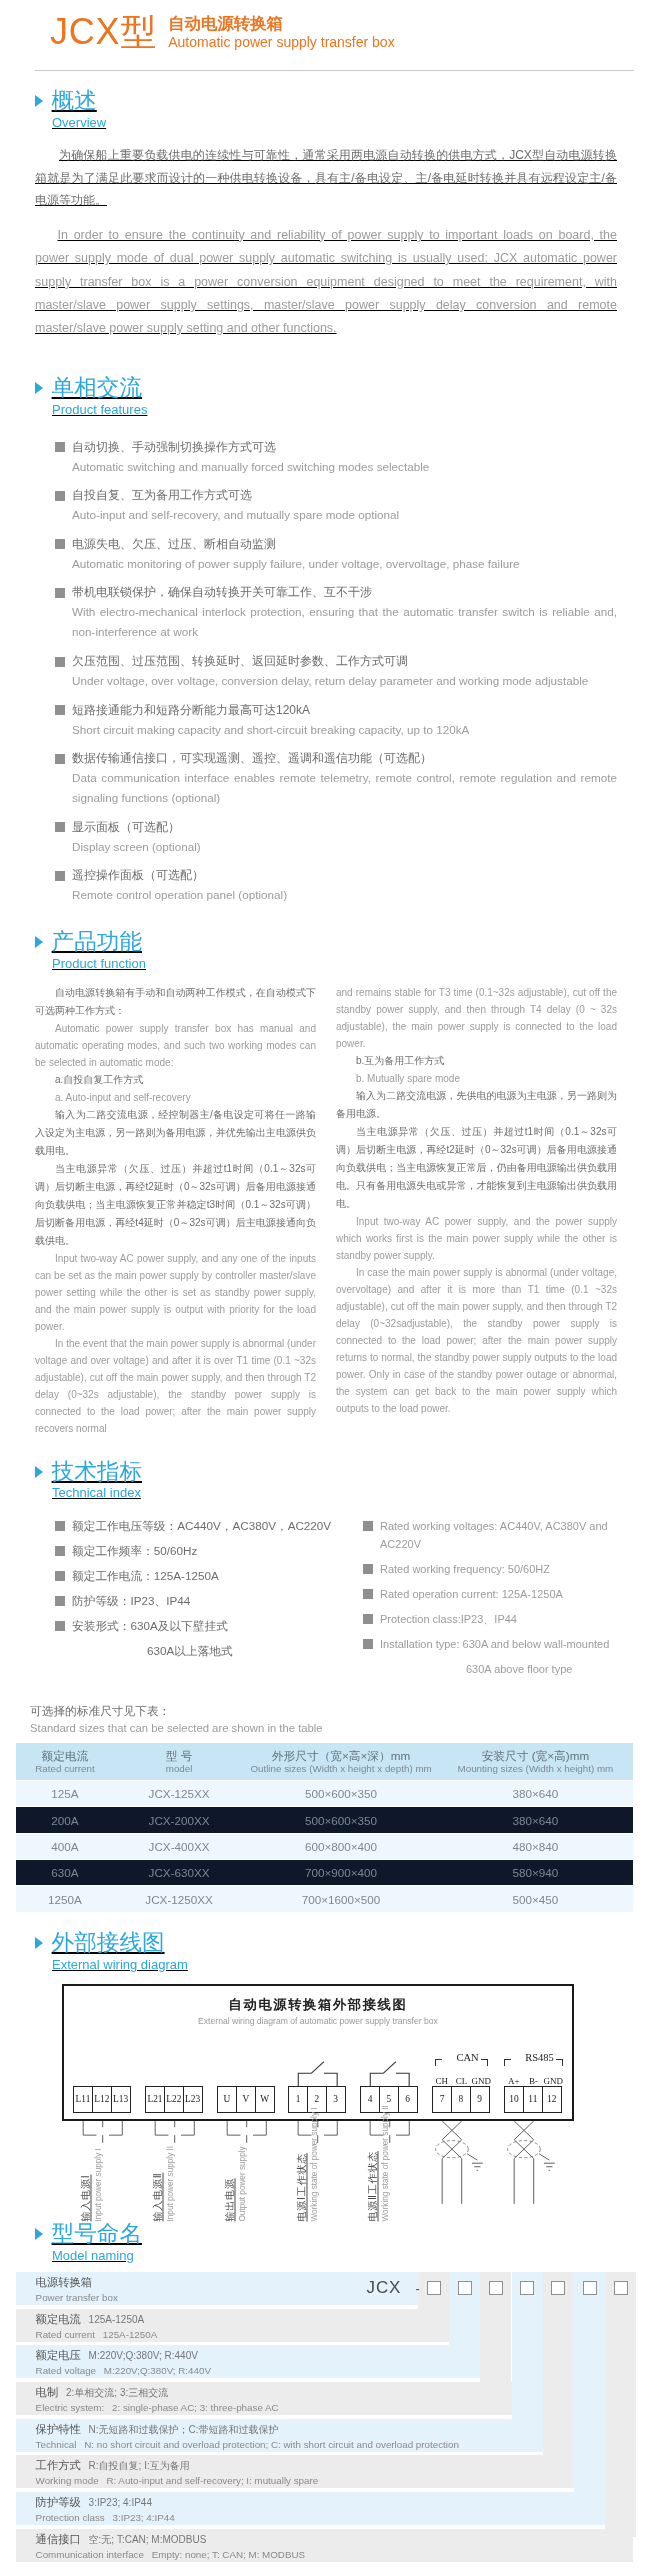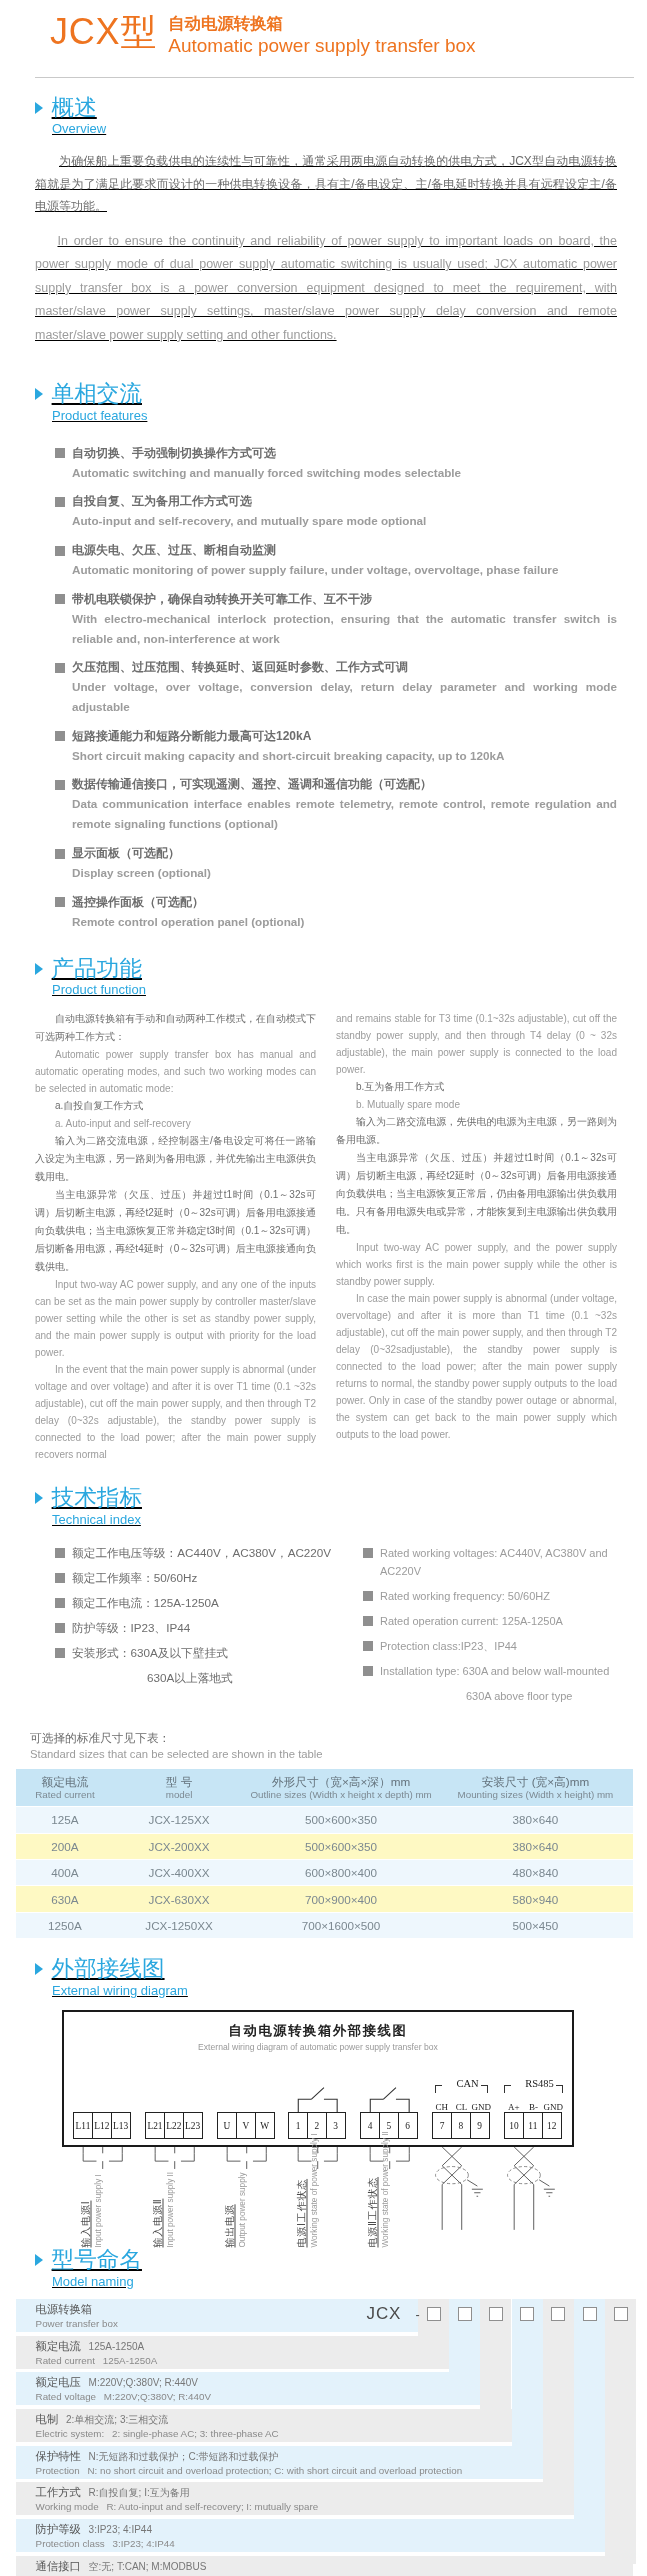--- a/index.html
+++ b/index.html
@@ -4,36 +4,36 @@
 <style>
   html,body { margin:0; padding:0; background:#fff; }
   body { font-family:"Liberation Sans","DejaVu Sans",sans-serif; }
   .page { position:relative; width:648px; height:2576px; background:#fff; overflow:hidden; }
 
   
   .hdr { display:flex; align-items:flex-start; padding:12.5px 0 0 50px; }
   .hdr-model { color:#ee7420; font-size:36px; line-height:1.05; letter-spacing:0.8px; }
   .hdr-sub { margin-left:11px; padding-top:1.6px; }
   .hdr-sub-cn { color:#ee7420; font-size:16.4px; font-weight:bold; line-height:1.2; }
-  .hdr-sub-en { color:#ee7420; font-size:19px; line-height:1.25; }
+  .hdr-sub-en { color:#ee7420; font-size:14px; line-height:1.25; }
   .rule { border:none; border-top:0.8px solid #c9c9c9; margin:19px 14px 0 35px; }
 
   
   .section { margin-left:35px; margin-right:31px;text-decoration:underline; }
   .sec-head { display:flex; align-items:flex-start; }
   .arrow { width:0; height:0; border-left:8.6px solid #2aa7df; border-top:6.2px solid transparent; border-bottom:6.2px solid transparent; margin:7px 8.6px 0 0; }
   .sec-cn { color:#2aa7df; font-size:22.6px; line-height:1.15; }
   .sec-en { color:#2aa7df; font-size:13px; margin:0.8px 0 0 17px; }
 
   
   .para-cn { margin-top:14px; font-size:12px; line-height:22.6px; color:#6d6d6d; text-indent:2em; text-align:justify; }
   .para-en { margin-top:9.4px; font-size:12.5px; line-height:23.4px; color:#9c9c9c; text-indent:1.8em; text-align:justify; }
 
   
-  .feat { margin:20px 31px 0 55px;font-weight:bold; }
+  .feat { margin:20px 31px 0 55px; }
   .feat-item { margin-bottom:8.6px; }
   .feat-cn { display:flex; color:#6d6d6d; font-size:12px; line-height:20px; }
   .bullet { flex:0 0 10px; width:10px; height:10px; background:#8f8f8f; margin:5.5px 7px 0 0; }
   .feat-en { color:#9c9c9c; font-size:11.7px; line-height:20px; margin-left:17px; text-align:justify; }
 
   
   .cols { display:flex; gap:20px; margin:12.5px 31px 0 35px; }
   .col { flex:1; min-width:0; }
   .fp { font-size:10px; margin:0; }
   .fp-cn { color:#6d6d6d; line-height:18px; text-indent:2em; text-align:justify; }
@@ -55,21 +55,21 @@
   .note-cn { margin:19px 0 0 30px; color:#6d6d6d; font-size:11.7px; }
   .note-en { margin:2.3px 0 0 30px; color:#9c9c9c; font-size:11.3px; }
   table.sizes { border-collapse:collapse; table-layout:fixed; width:617px; margin:9.4px 15.6px 0 15.6px; }
   table.sizes th { background:#c7e5f5; font-weight:normal; padding:4.7px 1.6px; border-bottom:1.6px solid #fff; }
   table.sizes col.c1 { width:16%; } table.sizes col.c2 { width:21%; }
   table.sizes col.c3 { width:31.5%; } table.sizes col.c4 { width:31.5%; }
   .th-cn { color:#64727c; font-size:11.7px; line-height:15px; }
   .th-en { color:#7d8a93; font-size:9.8px; line-height:12.5px; }
   table.sizes td { text-align:center; color:#7b8890; font-size:11.7px; padding:6.2px 1.6px; border-bottom:1.6px solid #fff; }
   table.sizes tr.odd td { background:#eef7fd; }
-  table.sizes tr.even td { background:#fef9c3; }
+  table.sizes tr.even td { background:#0f172a; }
 
   
   .wd { position:relative; width:517px; height:234px; margin:12.5px 0 0 62px; }
   .wd-box { position:absolute; left:0; top:0; width:512px; height:137px; border:2.3px solid #1a1a1a; box-sizing:border-box; }
   .wd-title-cn { text-align:center; margin-top:10px; font-size:13.3px; font-weight:bold; color:#222; font-family:"Liberation Serif","DejaVu Serif",serif; letter-spacing:1.6px; }
   .wd-title-en { text-align:center; font-size:8.6px; color:#999; margin-top:1.6px; }
   .tg { position:absolute; top:102px; display:flex; }
   .tsq { width:20px; height:26.5px; border:1.2px solid #222; margin-right:-1.2px; background:#fff; box-sizing:border-box; display:flex; align-items:center; justify-content:center; font-family:"Liberation Serif","DejaVu Serif",serif; font-size:9.4px; color:#222; }
   .pinrow { position:absolute; top:92px; width:59px; display:flex; }
   .pinrow span { flex:1; text-align:center; font-family:"Liberation Serif","DejaVu Serif",serif; font-size:9px; color:#222; }
@@ -498,21 +498,21 @@
     <div class="nm-row bg-blue" style="top:73px;  width:464px;">
       <div class="nm-cn"><span>额定电压</span><span class="spec">M:220V;Q:380V; R:440V</span></div>
       <div class="nm-en"><span>Rated voltage</span><span class="spec">M:220V;Q:380V; R:440V</span></div>
     </div>
     <div class="nm-row bg-gray" style="top:110px; width:496px;">
       <div class="nm-cn"><span>电制</span><span class="spec">2:单相交流; 3:三相交流</span></div>
       <div class="nm-en"><span>Electric system:</span><span class="spec">2: single-phase AC; 3: three-phase AC</span></div>
     </div>
     <div class="nm-row bg-blue" style="top:147px; width:527px;">
       <div class="nm-cn"><span>保护特性</span><span class="spec">N:无短路和过载保护；C:带短路和过载保护</span></div>
-      <div class="nm-en"><span>Protection</span><span class="spec">N: no short circuit and overload protection; C: with short circuit and overload protection</span></div>
+      <div class="nm-en"><span>Technical</span><span class="spec">N: no short circuit and overload protection; C: with short circuit and overload protection</span></div>
     </div>
     <div class="nm-row bg-gray" style="top:183px; width:558px;">
       <div class="nm-cn"><span>工作方式</span><span class="spec">R:自投自复; I:互为备用</span></div>
       <div class="nm-en"><span>Working mode</span><span class="spec">R: Auto-input and self-recovery; I: mutually spare</span></div>
     </div>
     <div class="nm-row bg-blue" style="top:220px; width:589px;">
       <div class="nm-cn"><span>防护等级</span><span class="spec">3:IP23; 4:IP44</span></div>
       <div class="nm-en"><span>Protection class</span><span class="spec">3:IP23; 4:IP44</span></div>
     </div>
     <div class="nm-row bg-gray" style="top:257px; width:617px;">

